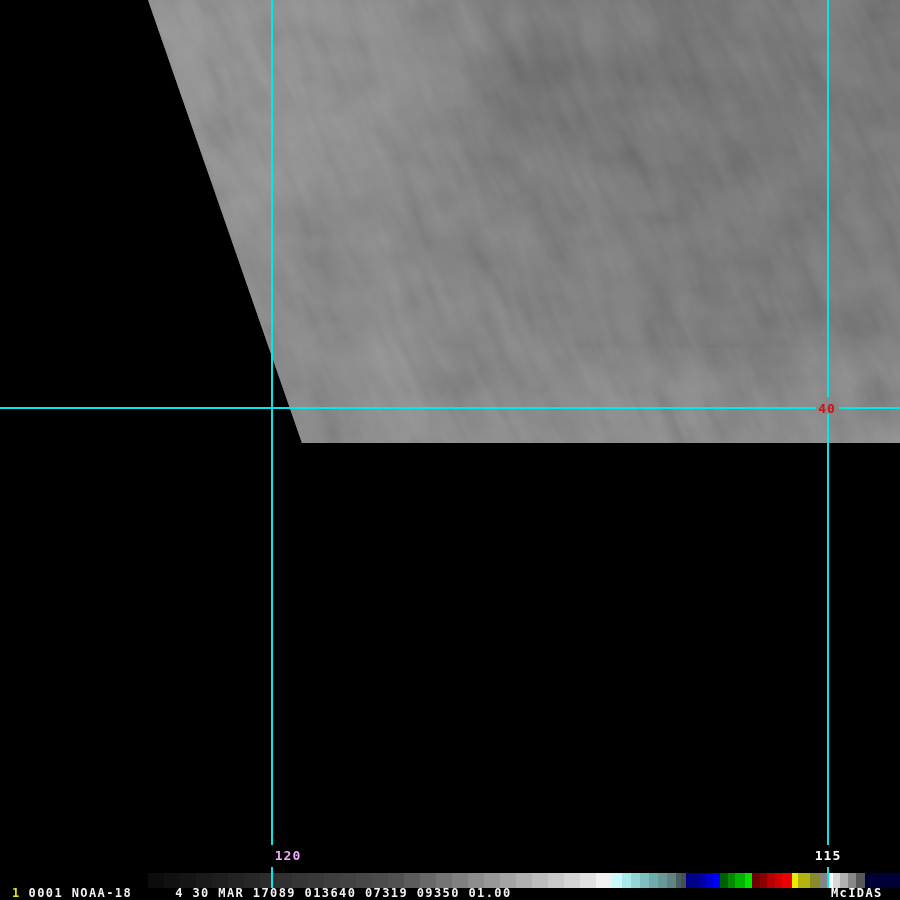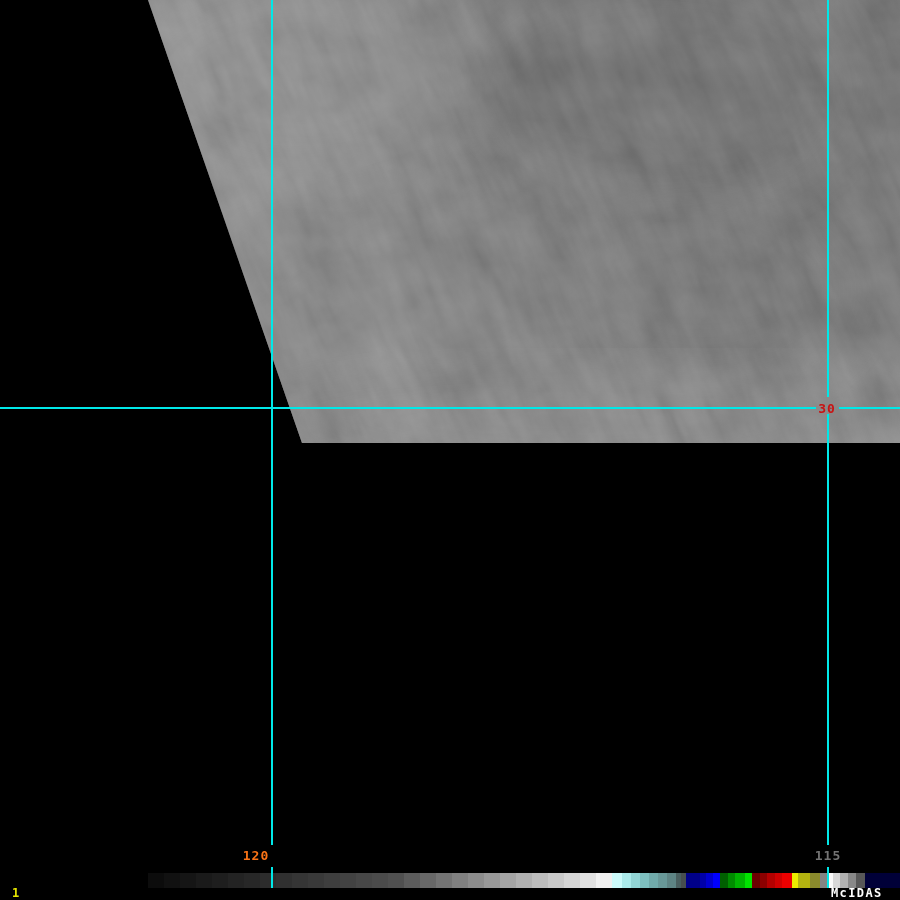--- a/index.html
+++ b/index.html
@@ -88,28 +88,28 @@
       <ellipse cx="420" cy="300" rx="260" ry="120" fill="#626262" opacity="0.45" filter="url(#blur30)" transform="rotate(-18 420 300)"></ellipse>
       <ellipse cx="560" cy="420" rx="330" ry="60" fill="#6e6e6e" opacity="0.6" filter="url(#blur30)"></ellipse>
       <rect x="0" y="0" width="900" height="450" filter="url(#noiseA)"></rect>
       <rect x="-250" y="-250" width="1500" height="1000" filter="url(#noiseB)" transform="rotate(-24 450 225)"></rect>
     </g>
   </svg>
 
   <div id="graticule">
       <div class="gline" style="left: 271px; top: 0px; width: 2px; height: 845px; background: rgb(0, 232, 232);"></div>
       <div class="gline" style="left: 271px; top: 867px; width: 2px; height: 21px; background: rgb(0, 232, 232);"></div>
-      <div class="geo-label" style="left: 256px; top: 855px; color: #f97316;">120</div>
+      <div class="geo-label" style="left: 288px; top: 855px; color: #f0abfc;">120</div>
       <div class="gline" style="left: 827px; top: 0px; width: 2px; height: 397px; background: rgb(0, 232, 232);"></div>
       <div class="gline" style="left: 827px; top: 414px; width: 2px; height: 431px; background: rgb(0, 232, 232);"></div>
       <div class="gline" style="left: 827px; top: 867px; width: 2px; height: 21px; background: rgb(0, 232, 232);"></div>
-      <div class="geo-label" style="left: 828px; top: 855px; color: #737373;">115</div>
+      <div class="geo-label" style="left: 828px; top: 855px; color: #ffffff;">115</div>
       <div class="gline" style="left: 0px; top: 407px; width: 816px; height: 2px; background: rgb(0, 232, 232);"></div>
       <div class="gline" style="left: 839px; top: 407px; width: 61px; height: 2px; background: rgb(0, 232, 232);"></div>
-      <div class="geo-label" style="left: 827px; top: 408px; color: rgb(200, 20, 20);">30</div>
+      <div class="geo-label" style="left: 827px; top: 408px; color: rgb(200, 20, 20);">40</div>
     </div>
 
   <div id="colorbar" style="left: 148px;">
       <div class="cb-seg" style="width: 16px; background: rgb(12, 12, 12);"></div>
       <div class="cb-seg" style="width: 16px; background: rgb(17, 17, 17);"></div>
       <div class="cb-seg" style="width: 16px; background: rgb(21, 21, 21);"></div>
       <div class="cb-seg" style="width: 16px; background: rgb(26, 26, 26);"></div>
       <div class="cb-seg" style="width: 16px; background: rgb(30, 30, 30);"></div>
       <div class="cb-seg" style="width: 16px; background: rgb(35, 35, 35);"></div>
       <div class="cb-seg" style="width: 16px; background: rgb(39, 39, 39);"></div>
@@ -165,16 +165,17 @@
       <div class="cb-seg" style="width: 4px; background: rgb(250, 250, 250);"></div>
       <div class="cb-seg" style="width: 7px; background: rgb(216, 216, 216);"></div>
       <div class="cb-seg" style="width: 8px; background: rgb(176, 176, 176);"></div>
       <div class="cb-seg" style="width: 8px; background: rgb(136, 136, 136);"></div>
       <div class="cb-seg" style="width: 9px; background: rgb(88, 88, 88);"></div>
       <div class="cb-seg" style="width: 35px; background: rgb(0, 0, 56);"></div>
     </div>
 
   <div id="statusbar">
     <span id="frame-num" style="color: rgb(232, 232, 0);">1</span>
+    <span id="annotation" style="color: rgb(242, 242, 242);"> 0001 NOAA-18     4 30 MAR 17089 013640 07319 09350 01.00</span>
     <span id="brand" style="color: #ffffff;">McIDAS</span>
   </div>
 
 </div>
 
 </body></html>

